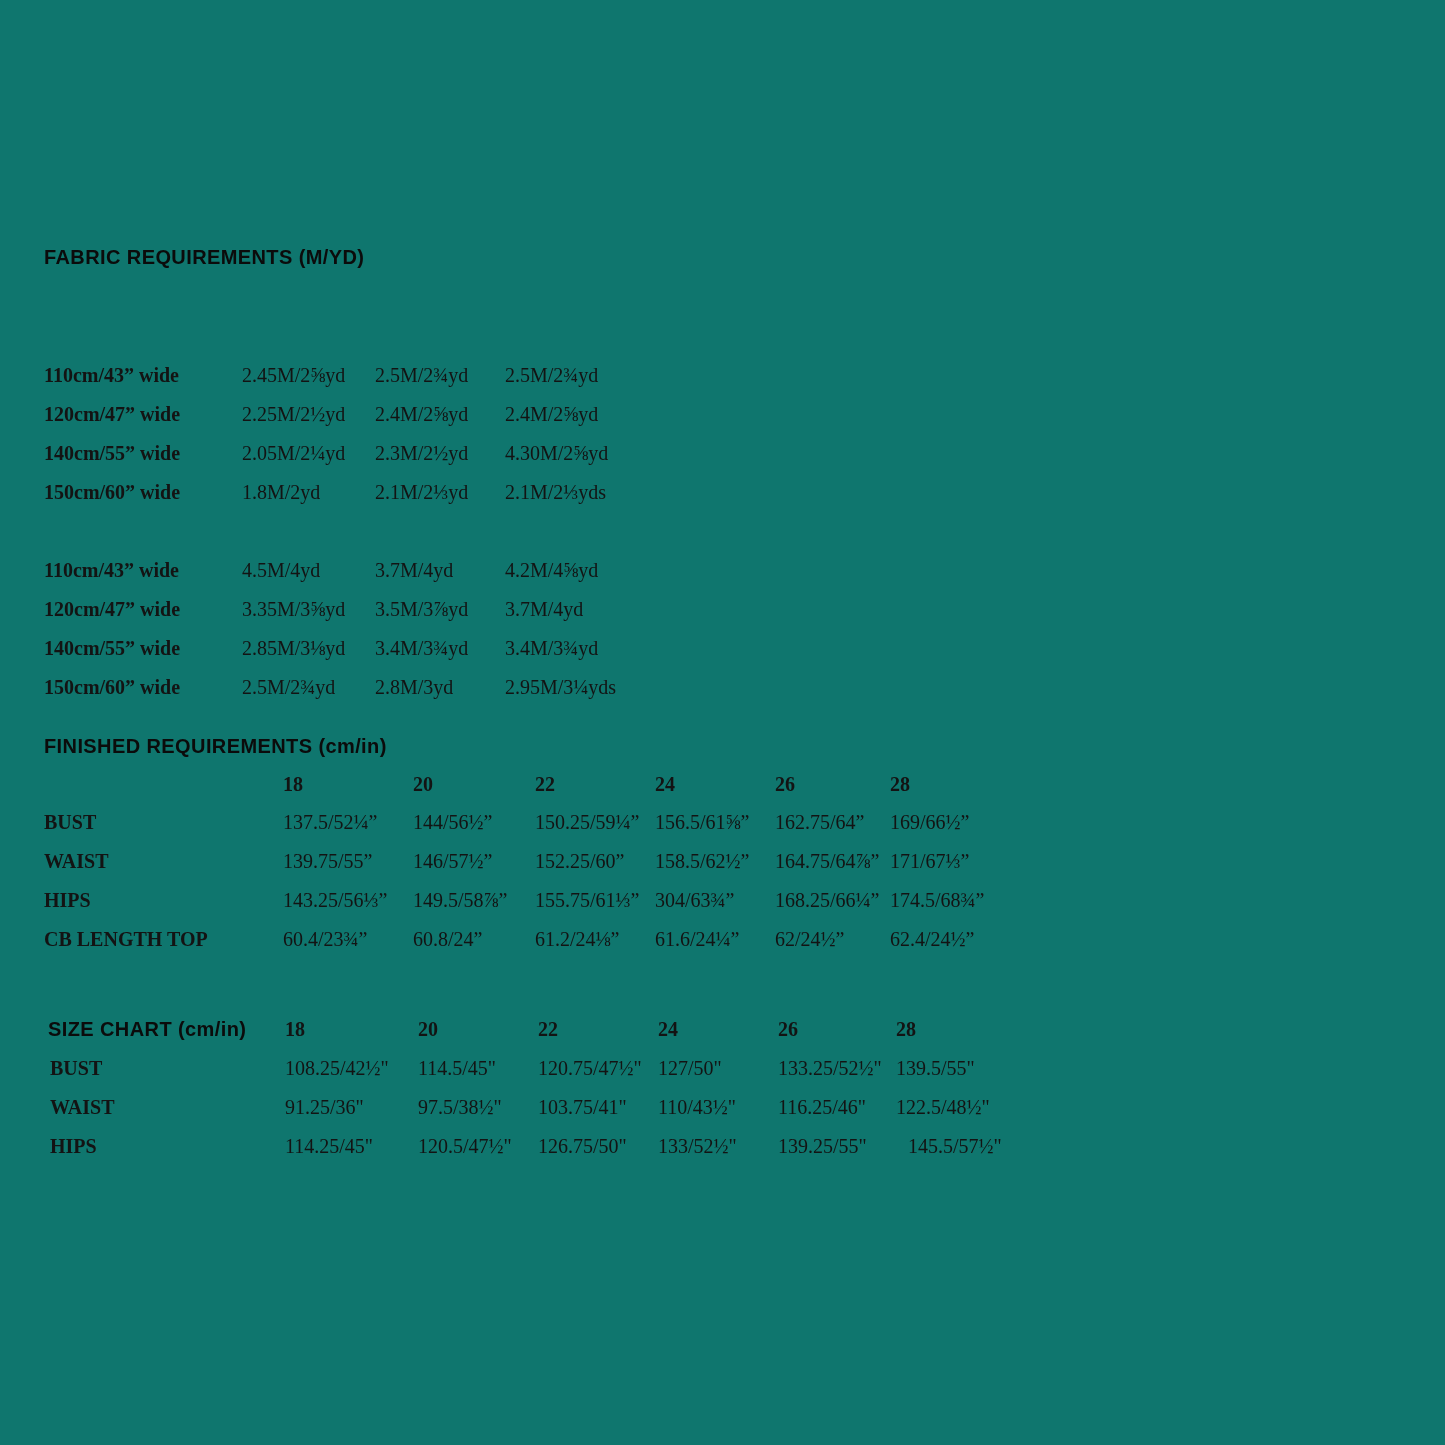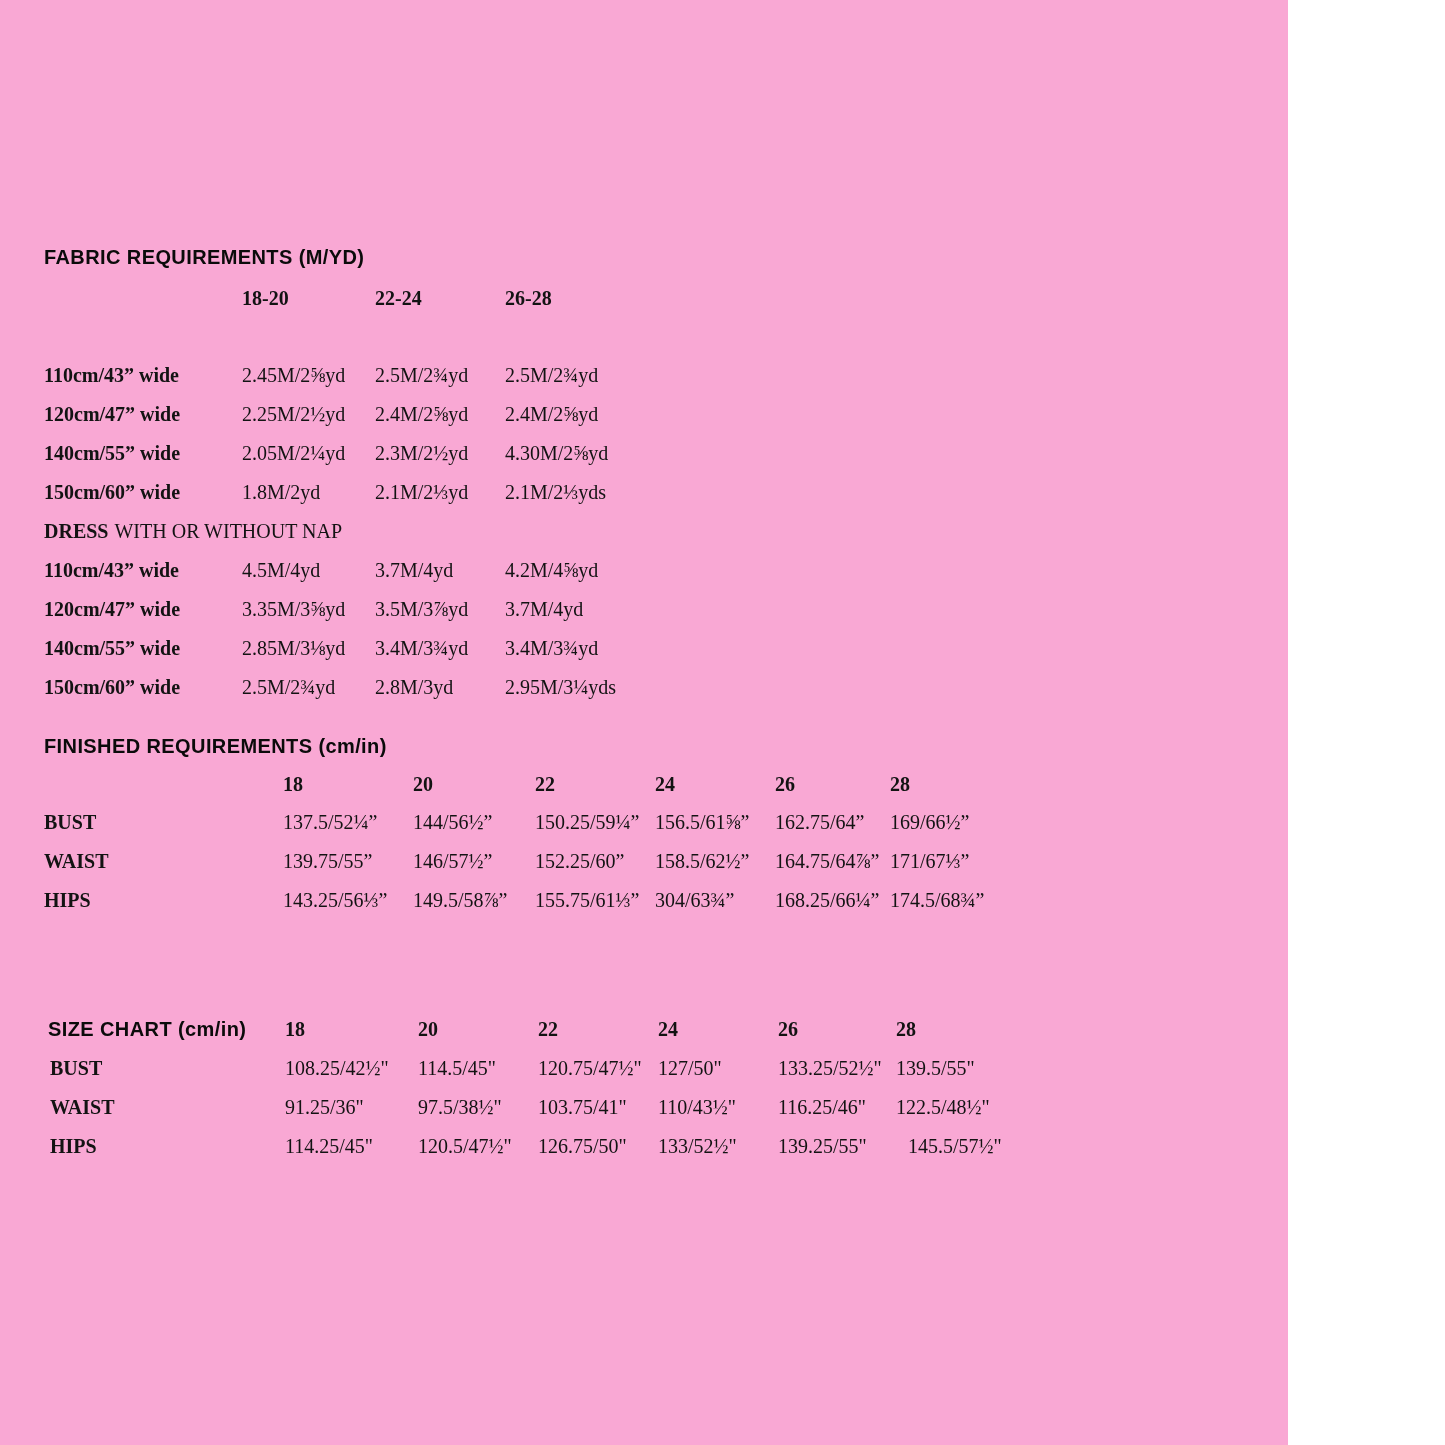--- a/index.html
+++ b/index.html
@@ -1,16 +1,16 @@
 <!DOCTYPE html>
 <html><head>
 <meta charset="utf-8">
 <style>
   html,body{margin:0;padding:0;background:#ffffff;}
-  .page{position:relative;width:1288px;height:1445px;background:#f9a8d4;color:#111;
+  .page{position:relative;width:1445px;height:1445px;background:#0f766e;color:#111;
         font-family:"Liberation Serif",serif;overflow:hidden;}
   .h-sans{position:absolute;font-family:"Liberation Sans",sans-serif;font-weight:bold;
           font-size:20px;letter-spacing:0.4px;color:#0b0b0b;white-space:nowrap;line-height:1;}
   .row{position:absolute;left:0;width:100%;height:26px;}
   .c{position:absolute;top:0;font-size:20px;line-height:1.15;white-space:nowrap;color:#131313;}
   .b{font-weight:bold;}
   .lbl{left:44px;font-weight:bold;text-align:center;}
   .lbl2{left:50px;font-weight:bold;}
   .gap{margin-left:6px;}
   
@@ -20,25 +20,20 @@
   
   .sc1{left:285px}.sc2{left:418px}.sc3{left:538px}.sc4{left:658px}.sc5{left:778px}.sc6{left:896px}.sc6b{left:908px}
 </style>
 </head>
 <body>
 
 <div class="page">
 
   <div class="h-sans" style="left:44px;top:247px">FABRIC REQUIREMENTS (M/YD)</div>
 
-  <div class="row" style="top:287px">
-    <span class="c b fc1">18-20</span>
-    <span class="c b fc2">22-24</span>
-    <span class="c b fc3">26-28</span>
-  </div>
 
 
   <div class="row" style="top:364px">
     <span class="c lbl">110cm/43” wide</span>
     <span class="c fc1">2.45M/2⅝yd</span>
     <span class="c fc2">2.5M/2¾yd</span>
     <span class="c fc3">2.5M/2¾yd</span>
   </div>
   <div class="row" style="top:403px">
     <span class="c lbl">120cm/47” wide</span>
@@ -52,23 +47,20 @@
     <span class="c fc2">2.3M/2½yd</span>
     <span class="c fc3">4.30M/2⅝yd</span>
   </div>
   <div class="row" style="top:481px">
     <span class="c lbl">150cm/60” wide</span>
     <span class="c fc1">1.8M/2yd</span>
     <span class="c fc2">2.1M/2⅓yd</span>
     <span class="c fc3">2.1M/2⅓yds</span>
   </div>
 
-  <div class="row" style="top:520px">
-    <span class="c" style="left:44px"><span class="b">DRESS</span><span class="gap">WITH OR WITHOUT NAP</span></span>
-  </div>
 
   <div class="row" style="top:559px">
     <span class="c lbl">110cm/43” wide</span>
     <span class="c fc1">4.5M/4yd</span>
     <span class="c fc2">3.7M/4yd</span>
     <span class="c fc3">4.2M/4⅝yd</span>
   </div>
   <div class="row" style="top:598px">
     <span class="c lbl">120cm/47” wide</span>
     <span class="c fc1">3.35M/3⅝yd</span>
@@ -119,20 +111,29 @@
   </div>
   <div class="row" style="top:889px">
     <span class="c lbl">HIPS</span>
     <span class="c mc1">143.25/56⅓”</span>
     <span class="c mc2">149.5/58⅞”</span>
     <span class="c mc3">155.75/61⅓”</span>
     <span class="c mc4">304/63¾”</span>
     <span class="c mc5">168.25/66¼”</span>
     <span class="c mc6">174.5/68¾”</span>
   </div>
+  <div class="row" style="top:928px">
+    <span class="c lbl">CB LENGTH TOP</span>
+    <span class="c mc1">60.4/23¾”</span>
+    <span class="c mc2">60.8/24”</span>
+    <span class="c mc3">61.2/24⅛”</span>
+    <span class="c mc4">61.6/24¼”</span>
+    <span class="c mc5">62/24½”</span>
+    <span class="c mc6">62.4/24½”</span>
+  </div>
 
   <div class="row" style="top:1018px">
     <span class="h-sans" style="left:48px;top:1px">SIZE CHART (cm/in)</span>
     <span class="c b sc1">18</span>
     <span class="c b sc2">20</span>
     <span class="c b sc3">22</span>
     <span class="c b sc4">24</span>
     <span class="c b sc5">26</span>
     <span class="c b sc6">28</span>
   </div>

